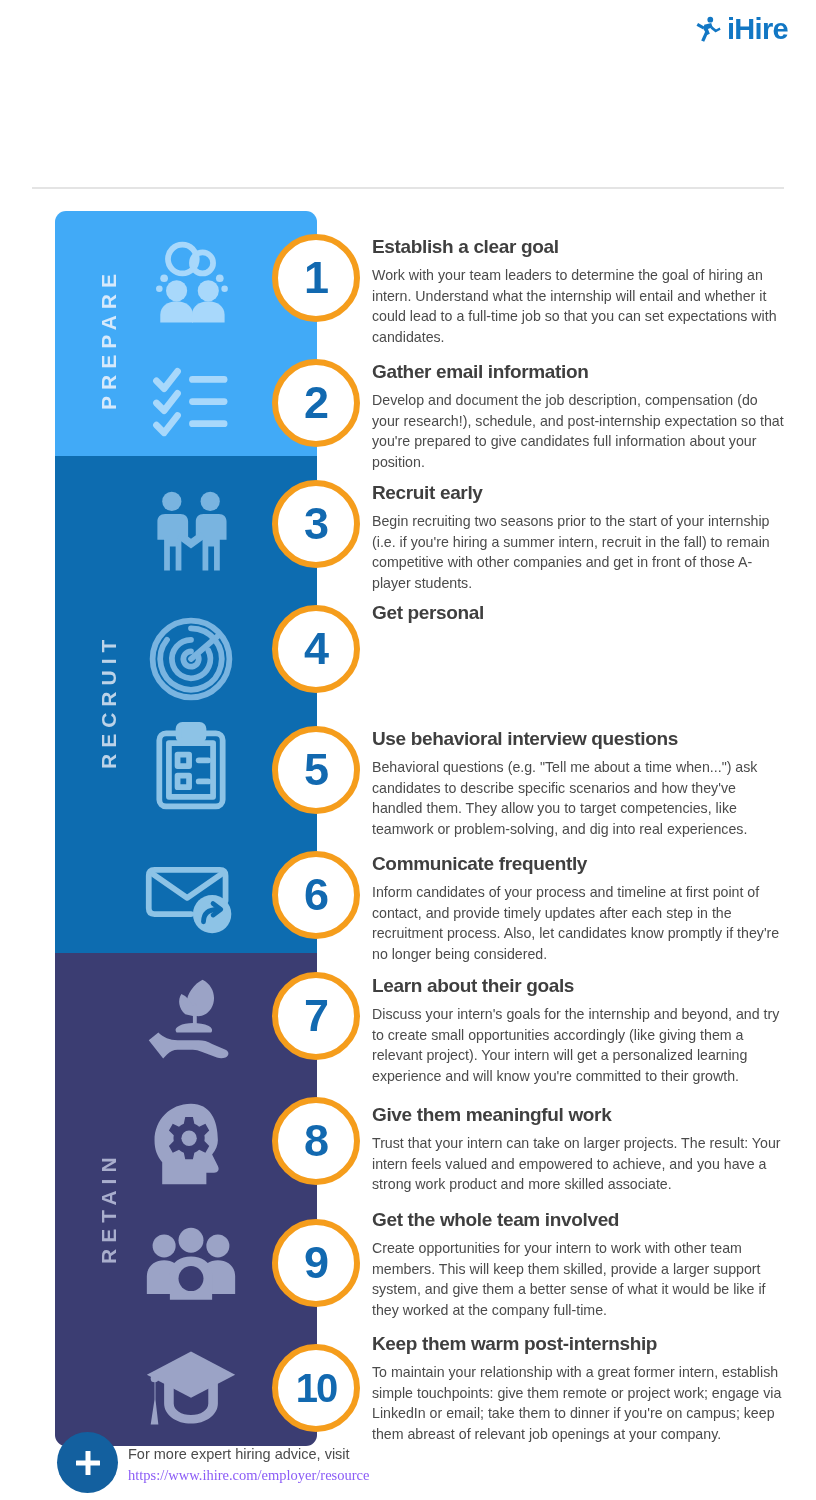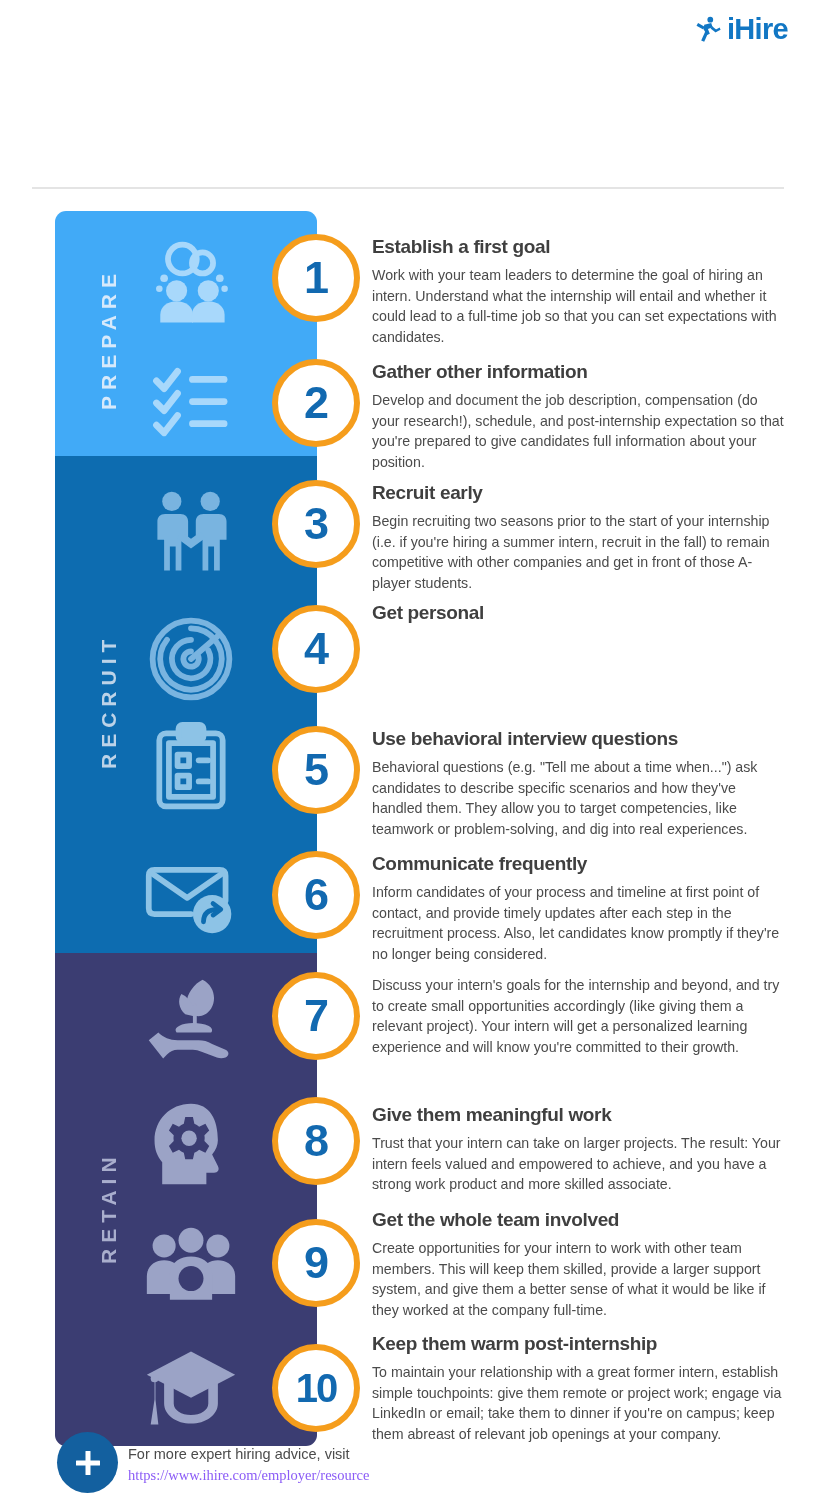--- a/index.html
+++ b/index.html
@@ -351,26 +351,26 @@
   <div class="num-circle" style="top:480px">3</div>
   <div class="num-circle" style="top:605px">4</div>
   <div class="num-circle" style="top:726px">5</div>
   <div class="num-circle" style="top:851px">6</div>
   <div class="num-circle" style="top:972px">7</div>
   <div class="num-circle" style="top:1097px">8</div>
   <div class="num-circle" style="top:1219px">9</div>
   <div class="num-circle wide" style="top:1344px">10</div>
 
   <div class="entry-text" style="top:236px">
-    <div class="entry-title">Establish a first goal</div>
+    <div class="entry-title">Establish a clear goal</div>
     <div class="entry-body">Work with your team leaders to determine the goal of hiring an intern. Understand what the internship will entail and whether it could lead to a full-time job so that you can set expectations with candidates.</div>
   </div>
 
   <div class="entry-text" style="top:361px">
-    <div class="entry-title">Gather other information</div>
+    <div class="entry-title">Gather email information</div>
     <div class="entry-body">Develop and document the job description, compensation (do your research!), schedule, and post-internship expectation so that you're prepared to give candidates full information about your position.</div>
   </div>
 
   <div class="entry-text" style="top:482px">
     <div class="entry-title">Recruit early</div>
     <div class="entry-body">Begin recruiting two seasons prior to the start of your internship (i.e. if you're hiring a summer intern, recruit in the fall) to remain competitive with other companies and get in front of those A-player students.</div>
   </div>
 
   <div class="entry-text" style="top:602px">
     <div class="entry-title">Get personal</div>
@@ -380,20 +380,21 @@
     <div class="entry-title">Use behavioral interview questions</div>
     <div class="entry-body">Behavioral questions (e.g. "Tell me about a time when...") ask candidates to describe specific scenarios and how they've handled them. They allow you to target competencies, like teamwork or problem-solving, and dig into real experiences.</div>
   </div>
 
   <div class="entry-text" style="top:853px">
     <div class="entry-title">Communicate frequently</div>
     <div class="entry-body">Inform candidates of your process and timeline at first point of contact, and provide timely updates after each step in the recruitment process. Also, let candidates know promptly if they're no longer being considered.</div>
   </div>
 
   <div class="entry-text" style="top:975px">
+    <div class="entry-title">Learn about their goals</div>
     <div class="entry-body">Discuss your intern's goals for the internship and beyond, and try to create small opportunities accordingly (like giving them a relevant project). Your intern will get a personalized learning experience and will know you're committed to their growth.</div>
   </div>
 
   <div class="entry-text" style="top:1104px">
     <div class="entry-title">Give them meaningful work</div>
     <div class="entry-body">Trust that your intern can take on larger projects. The result: Your intern feels valued and empowered to achieve, and you have a strong work product and more skilled associate.</div>
   </div>
 
   <div class="entry-text" style="top:1209px">
     <div class="entry-title">Get the whole team involved</div>

